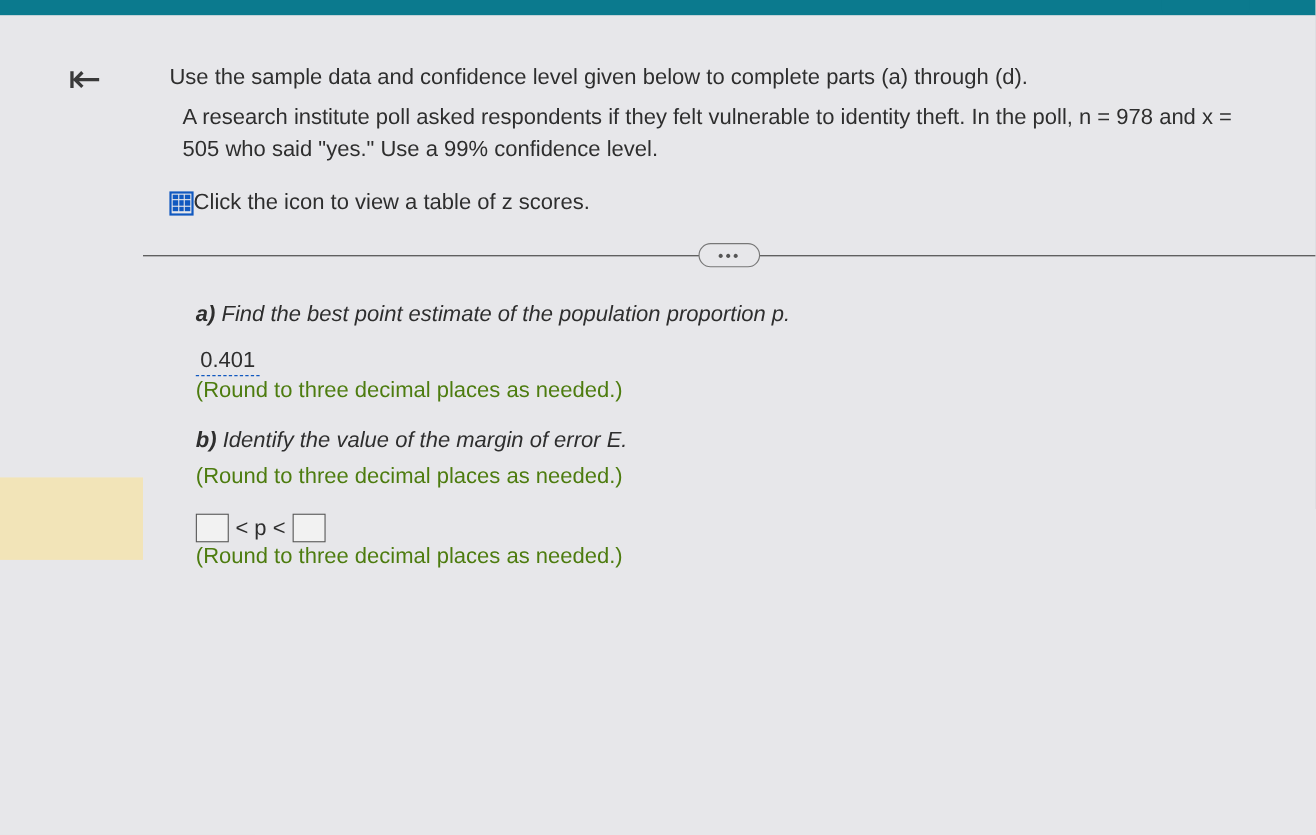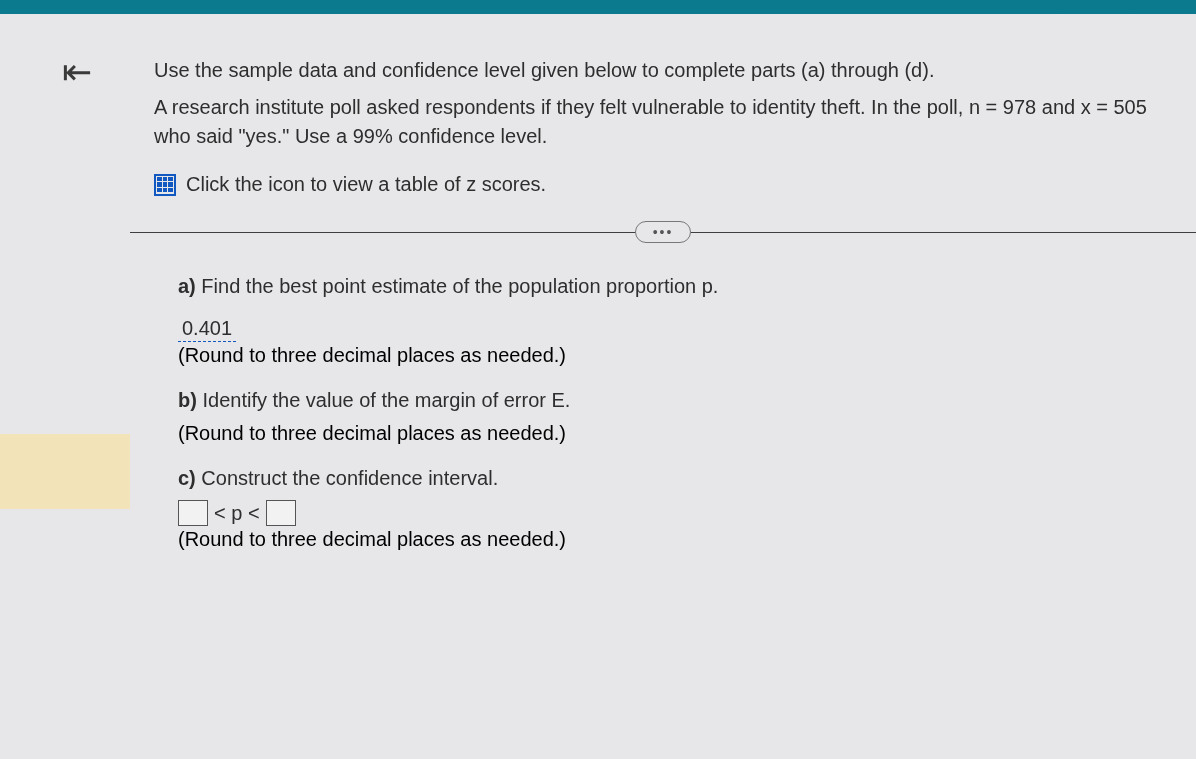--- a/index.html
+++ b/index.html
@@ -5,33 +5,33 @@
   * { box-sizing: border-box; margin: 0; padding: 0; }
   html, body { width: 1196px; height: 759px; font-family: Arial, Helvetica, sans-serif; background: #d9dadd; color: #2b2b2b; overflow: hidden; }
   .top-bar { height: 14px; background: #0b7a8e; width: 100%; position: relative; }
   .top-bar::after { content:""; position:absolute; right:60px; top:-8px; width:80px; height:20px; background:#0b7a8e; border-radius:4px; }
   .layout { display: flex; height: calc(100% - 14px); }
   .left-col { width: 130px; flex-shrink: 0; background: #e7e7ea; padding-top: 40px; position:relative; }
   .collapse { font-size: 36px; font-weight: 300; color: #3a3a3a; padding-left: 62px; line-height: 1; }
   .highlight-block { position:absolute; top:420px; left:0; width:130px; height:75px; background:#f2e4b8; }
   .content { flex: 1; padding: 42px 40px 0 24px; background: #e7e7ea; font-size: 20px; color:#2e2e2e; position:relative; }
   .intro { margin-bottom: 8px; line-height: 1.45; }
-  .desc { margin-bottom: 22px; line-height: 1.45; }
-  .zlink-row { display: flex; align-items: center; gap: 10px; margin-bottom: 36px; }
+  .desc { margin-bottom: 22px; line-height: 1.45; margin-left: 12px; }
+  .zlink-row { display: flex; align-items: center; margin-bottom: 36px; }
   .table-icon { width: 22px; height: 22px; border: 2px solid #1159c0; display: grid; grid-template-columns: repeat(3,1fr); grid-template-rows: repeat(3,1fr); gap: 1px; padding: 1px; }
   .table-icon span { background: #1159c0; }
   .zlink { color: #2e2e2e; }
   .divider-wrap { position: relative; margin: 0 -40px 42px -24px; }
   .divider { border: none; border-top: 1px solid #3f3f3f; }
   .pill { position: absolute; left: 50%; top: -11px; transform: translateX(-50%); width: 56px; height: 22px; background: #e7e7ea; border: 1px solid #777; border-radius: 11px; display:flex; align-items:center; justify-content:center; font-size:14px; letter-spacing:2px; color:#555; }
   .question { padding-left: 24px; }
-  .part { margin-bottom: 10px; }
+  .part { margin-bottom: 10px; font-style: italic; }
   .part-label { font-weight: bold; }
   .ans-box { display:inline-block; border-bottom: 1.5px dashed #1159c0; padding: 1px 4px; margin: 8px 0 2px 0; color:#2e2e2e; }
-  .hint { margin-bottom: 22px; color:#000000; }
+  .hint { margin-bottom: 22px; color:#4d7c0f; }
   .eq { margin: 8px 0 2px 0; }
   .eq .ans-box { margin:0; }
   .ci-row { display:flex; align-items:center; gap:6px; margin: 10px 0 2px 0; }
   .blank { width: 30px; height: 26px; border: 1px solid #555; background: #f2f2f2; display:inline-block; }
 </style>
 </head>
 <body>
 
 <div class="top-bar"></div>
 <div class="layout">
@@ -70,24 +70,20 @@
       </p>
       <div class="ans-box">0.401</div>
       <p class="hint">(Round to three decimal places as needed.)</p>
 
       <p class="part">
         <span class="part-label">b)</span>
         <span>Identify the value of the margin of error E.</span>
       </p>
       <p class="hint">(Round to three decimal places as needed.)</p>
 
-      <p class="part">
-        <span class="part-label">c)</span>
-        <span>Construct the confidence interval.</span>
-      </p>
       <div class="ci-row">
         <span class="blank"></span>
         <span>&lt; p &lt;</span>
         <span class="blank"></span>
       </div>
       <p class="hint">(Round to three decimal places as needed.)</p>
 
     </div>
   </div>
 </div>

